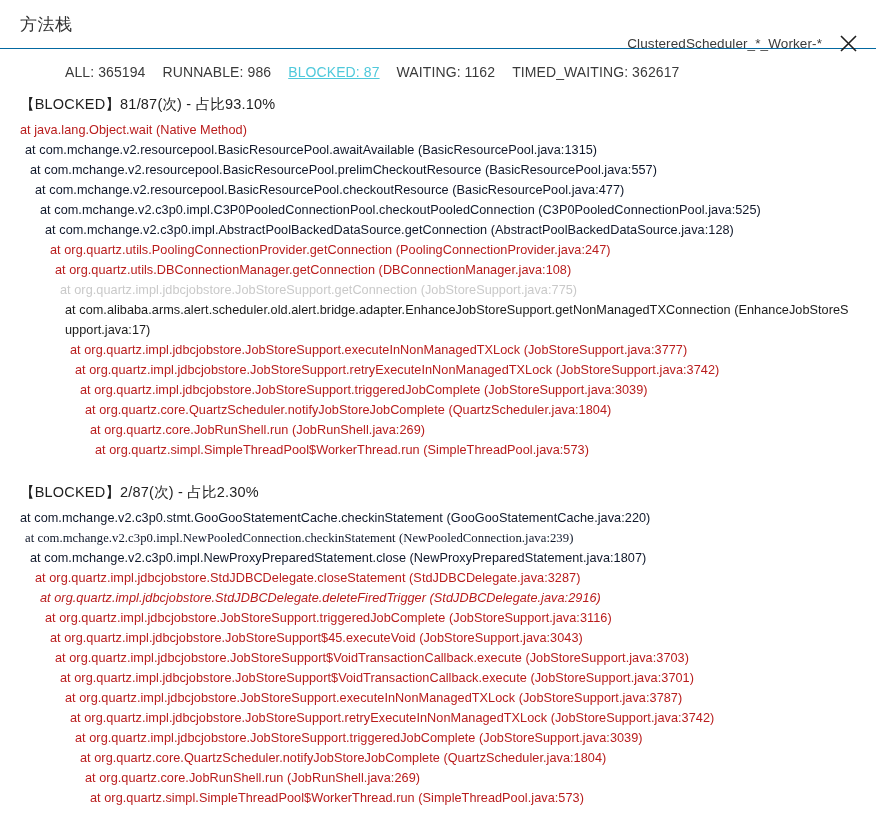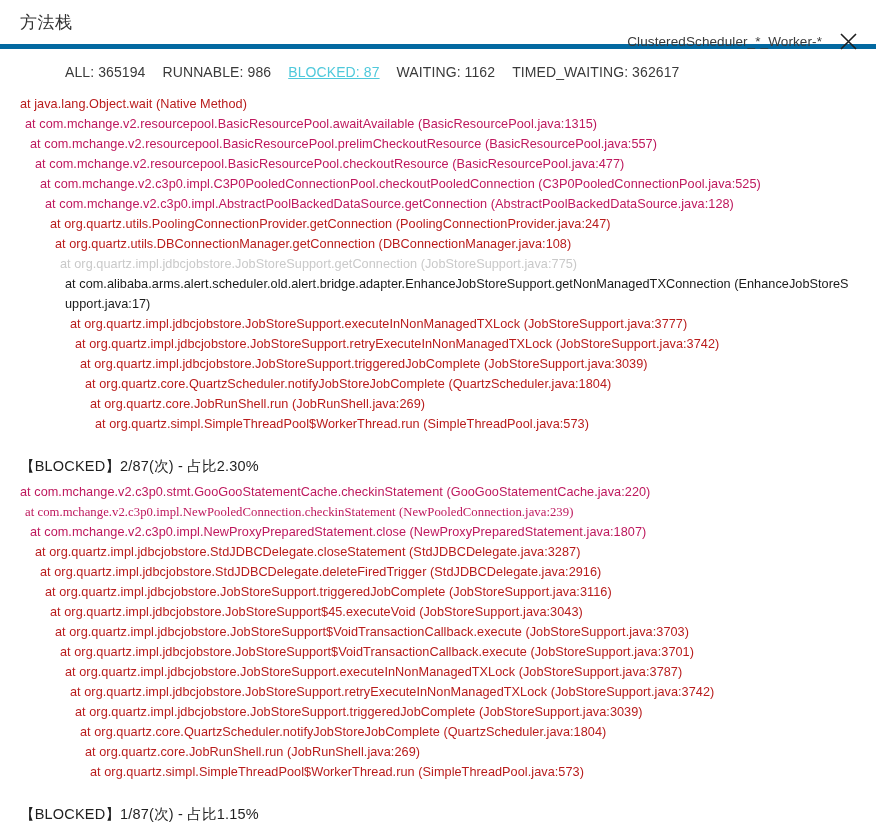--- a/index.html
+++ b/index.html
@@ -14,21 +14,21 @@
     font-family: "Liberation Sans", "DejaVu Sans", sans-serif;
     color: #333333;
     -webkit-font-smoothing: antialiased;
   }
 
   
   .modal-header {
     position: relative;
     height: 49px;
     box-sizing: border-box;
-    border-bottom: 5px solid #0369a1;
+    border-bottom: 1px solid #0369a1;
     display: flex;
     align-items: center;
     padding: 0 16px 0 20px;
   }
   .modal-title {
     font-size: 17px;
     color: #333333;
     letter-spacing: .5px;
     line-height: 1;
   }
@@ -95,21 +95,21 @@
     font-size: 12.7px;
     line-height: 20px;
     white-space: nowrap;
     letter-spacing: .05px;
   }
   .frame.wrap {
     white-space: normal;
     word-break: break-all;
   }
   
-  .t-dark   { color: #be185d; }
+  .t-dark   { color: #0f172a; }
   .t-light  { color: #b91c1c; }
   .t-faint  { color: #c9c9c9; }
   .t-hl     { color: #1a1a1a; }
 </style>
 </head>
 <body>
 
 <div class="modal-header">
   <div class="modal-title">方法栈</div>
   <div class="header-right">
@@ -125,20 +125,21 @@
 <div class="stats-bar" id="stats-bar">
     <div class="stat">ALL: 365194</div>
     <div class="stat">RUNNABLE: 986</div>
     <div class="stat active">BLOCKED: 87</div>
     <div class="stat">WAITING: 1162</div>
     <div class="stat">TIMED_WAITING: 362617</div>
   </div>
 
 <div class="stack-body" id="stack-body">
     <div class="stack-group">
+      <div class="group-header">【BLOCKED】81/87(次) - 占比93.10%</div>
       <div class="frame t-light" style="padding-left: 0px;">at java.lang.Object.wait (Native Method)</div>
       <div class="frame t-dark" style="padding-left: 5px;">at com.mchange.v2.resourcepool.BasicResourcePool.awaitAvailable (BasicResourcePool.java:1315)</div>
       <div class="frame t-dark" style="padding-left: 10px;">at com.mchange.v2.resourcepool.BasicResourcePool.prelimCheckoutResource (BasicResourcePool.java:557)</div>
       <div class="frame t-dark" style="padding-left: 15px;">at com.mchange.v2.resourcepool.BasicResourcePool.checkoutResource (BasicResourcePool.java:477)</div>
       <div class="frame t-dark" style="padding-left: 20px;">at com.mchange.v2.c3p0.impl.C3P0PooledConnectionPool.checkoutPooledConnection (C3P0PooledConnectionPool.java:525)</div>
       <div class="frame t-dark" style="padding-left: 25px;">at com.mchange.v2.c3p0.impl.AbstractPoolBackedDataSource.getConnection (AbstractPoolBackedDataSource.java:128)</div>
       <div class="frame t-light" style="padding-left: 30px;">at org.quartz.utils.PoolingConnectionProvider.getConnection (PoolingConnectionProvider.java:247)</div>
       <div class="frame t-light" style="padding-left: 35px;">at org.quartz.utils.DBConnectionManager.getConnection (DBConnectionManager.java:108)</div>
       <div class="frame t-faint" style="padding-left: 40px;">at org.quartz.impl.jdbcjobstore.JobStoreSupport.getConnection (JobStoreSupport.java:775)</div>
       <div class="frame t-hl wrap" style="padding-left: 45px; padding-right: 4px;">at com.alibaba.arms.alert.scheduler.old.alert.bridge.adapter.EnhanceJobStoreSupport.getNonManagedTXConnection (EnhanceJobStoreSupport.java:17)</div>
@@ -149,21 +150,21 @@
       <div class="frame t-light" style="padding-left: 70px;">at org.quartz.core.JobRunShell.run (JobRunShell.java:269)</div>
       <div class="frame t-light" style="padding-left: 75px;">at org.quartz.simpl.SimpleThreadPool$WorkerThread.run (SimpleThreadPool.java:573)</div>
     </div>
     <div class="group-gap"></div>
     <div class="stack-group">
       <div class="group-header">【BLOCKED】2/87(次) - 占比2.30%</div>
       <div class="frame t-dark" style="padding-left: 0px;">at com.mchange.v2.c3p0.stmt.GooGooStatementCache.checkinStatement (GooGooStatementCache.java:220)</div>
       <div class="frame t-dark" style="padding-left: 5px; font-family: Liberation Serif, serif;">at com.mchange.v2.c3p0.impl.NewPooledConnection.checkinStatement (NewPooledConnection.java:239)</div>
       <div class="frame t-dark" style="padding-left: 10px;">at com.mchange.v2.c3p0.impl.NewProxyPreparedStatement.close (NewProxyPreparedStatement.java:1807)</div>
       <div class="frame t-light" style="padding-left: 15px;">at org.quartz.impl.jdbcjobstore.StdJDBCDelegate.closeStatement (StdJDBCDelegate.java:3287)</div>
-      <div class="frame t-light" style="padding-left: 20px;">at org.quartz.impl.jdbcjobstore.StdJDBCDelegate.deleteFiredTrigger (StdJDBCDelegate.java:2916)</div>
+      <div class="frame t-light" style="padding-left: 20px; font-style: italic;">at org.quartz.impl.jdbcjobstore.StdJDBCDelegate.deleteFiredTrigger (StdJDBCDelegate.java:2916)</div>
       <div class="frame t-light" style="padding-left: 25px;">at org.quartz.impl.jdbcjobstore.JobStoreSupport.triggeredJobComplete (JobStoreSupport.java:3116)</div>
       <div class="frame t-light" style="padding-left: 30px;">at org.quartz.impl.jdbcjobstore.JobStoreSupport$45.executeVoid (JobStoreSupport.java:3043)</div>
       <div class="frame t-light" style="padding-left: 35px;">at org.quartz.impl.jdbcjobstore.JobStoreSupport$VoidTransactionCallback.execute (JobStoreSupport.java:3703)</div>
       <div class="frame t-light" style="padding-left: 40px;">at org.quartz.impl.jdbcjobstore.JobStoreSupport$VoidTransactionCallback.execute (JobStoreSupport.java:3701)</div>
       <div class="frame t-light" style="padding-left: 45px;">at org.quartz.impl.jdbcjobstore.JobStoreSupport.executeInNonManagedTXLock (JobStoreSupport.java:3787)</div>
       <div class="frame t-light" style="padding-left: 50px;">at org.quartz.impl.jdbcjobstore.JobStoreSupport.retryExecuteInNonManagedTXLock (JobStoreSupport.java:3742)</div>
       <div class="frame t-light" style="padding-left: 55px;">at org.quartz.impl.jdbcjobstore.JobStoreSupport.triggeredJobComplete (JobStoreSupport.java:3039)</div>
       <div class="frame t-light" style="padding-left: 60px;">at org.quartz.core.QuartzScheduler.notifyJobStoreJobComplete (QuartzScheduler.java:1804)</div>
       <div class="frame t-light" style="padding-left: 65px;">at org.quartz.core.JobRunShell.run (JobRunShell.java:269)</div>
       <div class="frame t-light" style="padding-left: 70px;">at org.quartz.simpl.SimpleThreadPool$WorkerThread.run (SimpleThreadPool.java:573)</div>

